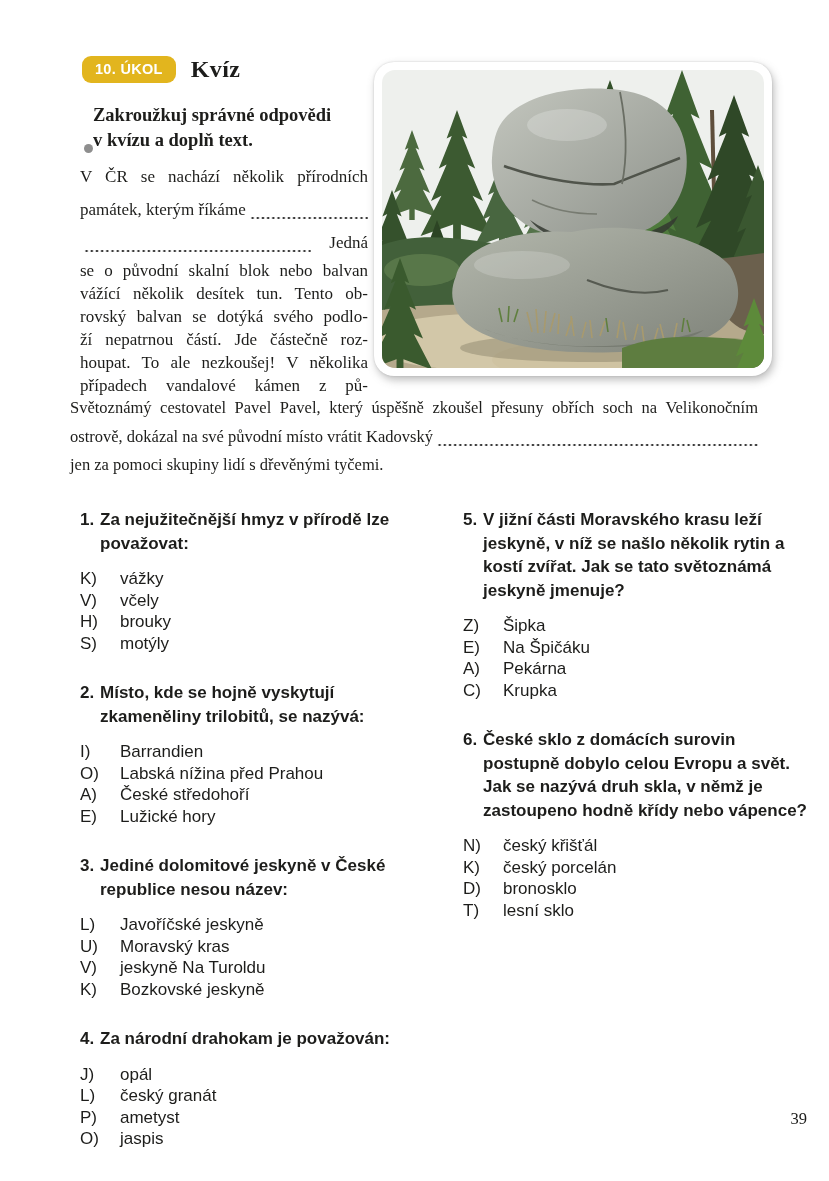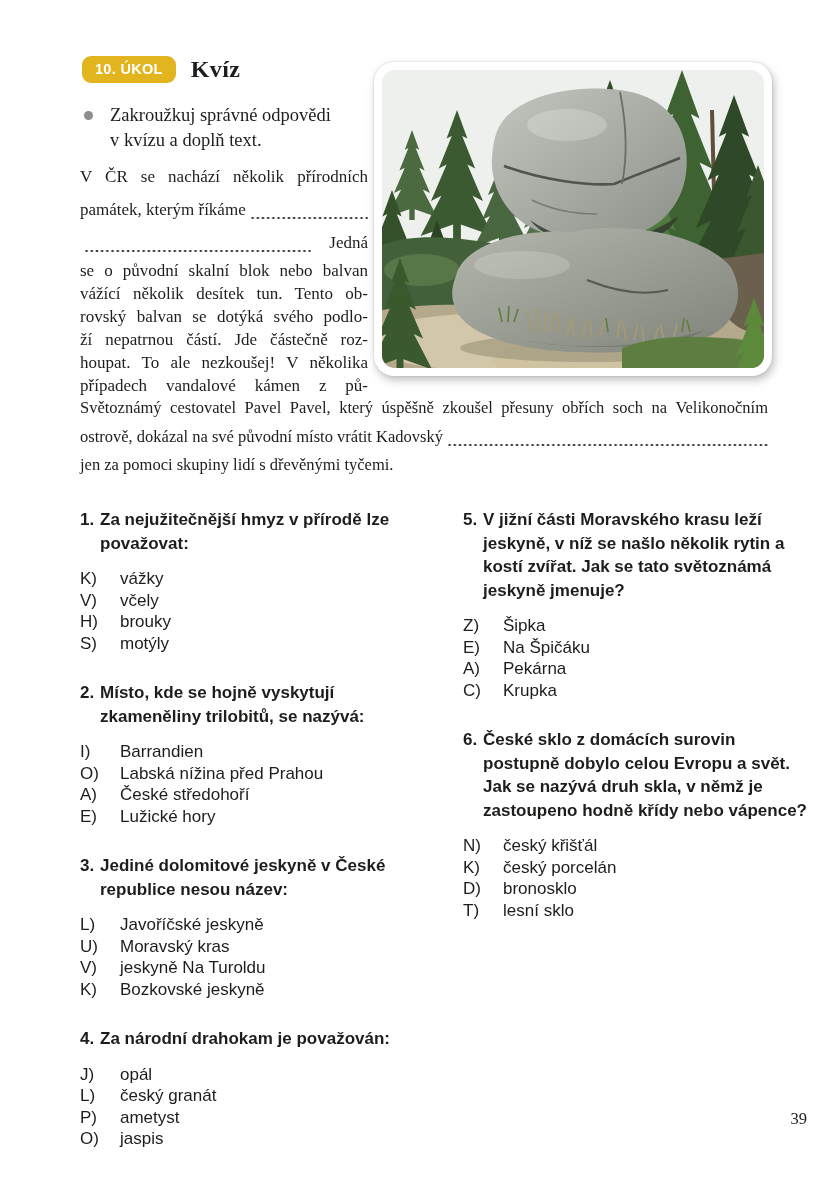--- a/index.html
+++ b/index.html
@@ -9,40 +9,40 @@
   }
   
   .header { position:absolute; left:82px; top:56px; display:flex; align-items:center; gap:15px; }
   .badge {
     background:#e2b51e; color:#ffffff; font-family:"Liberation Sans",sans-serif;
     font-weight:bold; font-size:14.5px; padding:5px 13px 6px 13px; border-radius:9px;
     letter-spacing:.3px; display:inline-block;
   }
   .title { margin:0; font-size:24px; font-weight:bold; letter-spacing:.4px; }
   
-  .instruction { position:absolute; left:84px; top:103px; display:flex; gap:17px;
-    font-weight:normal; font-size:18.5px; line-height:25px; width:300px; }
+  .instruction { position:absolute; left:84px; top:103px; display:flex; gap:0;
+    font-weight:bold; font-size:18.5px; line-height:25px; width:300px;align-items:flex-end; }
   .bullet { width:9px; height:9px; background:#8e8e8e; border-radius:50%; margin-top:8px; flex:none; }
   
   .intro { position:absolute; left:80px; top:160px; width:288px; font-size:17px; }
   .il { line-height:23px; white-space:nowrap; }
   .il.tall { line-height:33px; }
   .just { text-align:justify; text-align-last:justify; }
   .flexline { display:flex; align-items:flex-end; white-space:nowrap; }
   .dots { flex:1 1 auto; min-width:30px; align-self:stretch;
     background-image:radial-gradient(circle, #3b3b3b 1.15px, rgba(0,0,0,0) 1.5px);
     background-size:5.2px 6px; background-repeat:repeat-x; background-position:left bottom 5px;
     margin-left:4px; }
   .after-dots { margin-left:18px; }
   
   .photo-frame { position:absolute; left:374px; top:62px; background:#ffffff; padding:8px;
     border-radius:20px; box-shadow:2px 4px 8px rgba(110,110,110,.45), 0 0 2px rgba(130,130,130,.35); }
   .photo-frame svg { display:block; width:382px; height:298px; border-radius:13px; }
   
-  .pavel { position:absolute; left:80px; top:396px; width:688px; font-size:16.5px; }
+  .pavel { position:absolute; left:70px; top:396px; width:688px; font-size:16.5px; }
   .pl { line-height:24px; }
   .pl.tall { line-height:33px; }
   
   .qcol { position:absolute; top:508px; font-family:"Liberation Sans",sans-serif; font-size:17px; }
   .qcol.left { left:80px; width:352px; }
   .qcol.right { left:463px; width:347px; }
   .question { margin-bottom:27px; }
   .q-title { display:flex; font-weight:bold; line-height:23.5px; margin-bottom:13px; }
   .q-num { flex:none; width:20px; }
   .q-text { flex:1; }

